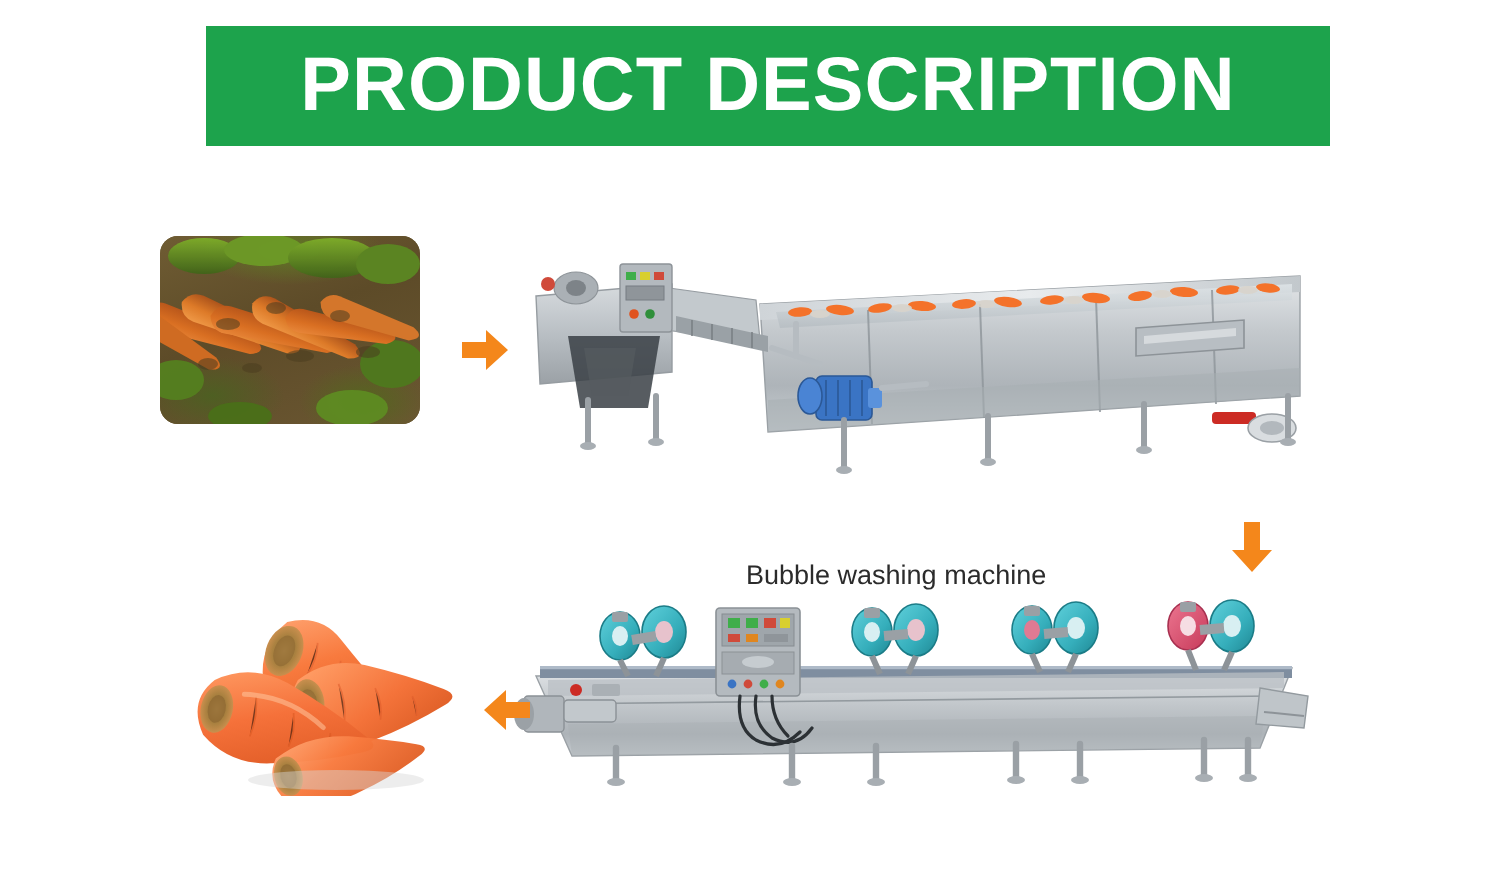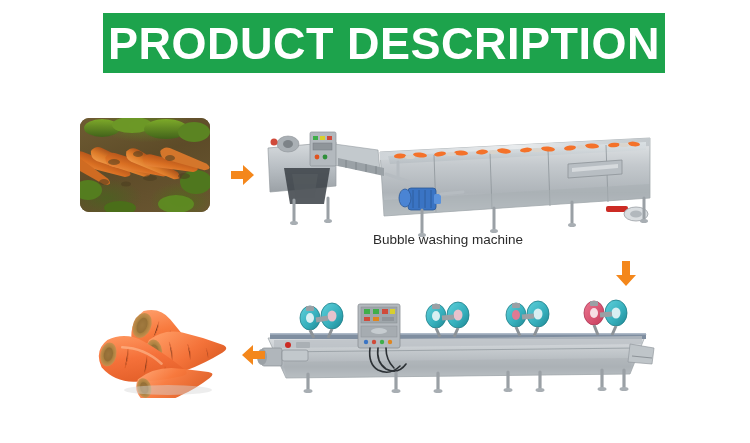--- a/index.html
+++ b/index.html
@@ -9,32 +9,33 @@
     overflow:hidden;position:relative;
   }
   .page{position:relative;width:750px;height:443px;background:#fff;}
 
   
   .banner{
     position:absolute;left:103px;top:13px;width:562px;height:60px;
     background:#1da34c;display:flex;align-items:center;justify-content:center;
   }
   .banner-text{
-    color:#ffffff;font-size:45px;font-weight:700;letter-spacing:0.5px;
+    color:#ffffff;font-size:38px;font-weight:700;letter-spacing:0.5px;
     font-family:"Liberation Sans",sans-serif;line-height:1;white-space:nowrap;
   }
 
   
   .arrow{position:absolute;}
   .arrow svg{display:block;}
 
   
   .caption{
     position:absolute;font-size:13.5px;color:#2b2b2b;white-space:nowrap;
     font-family:"Liberation Sans",sans-serif;
+    margin-top:48px;
   }
 
   
   .photo{position:absolute;overflow:hidden;}
   .photo-rounded{border-radius:9px;}
 
   
   .raw-carrots{background:#6b5a34;}
   .soil-bg{position:absolute;inset:0;
     background:

